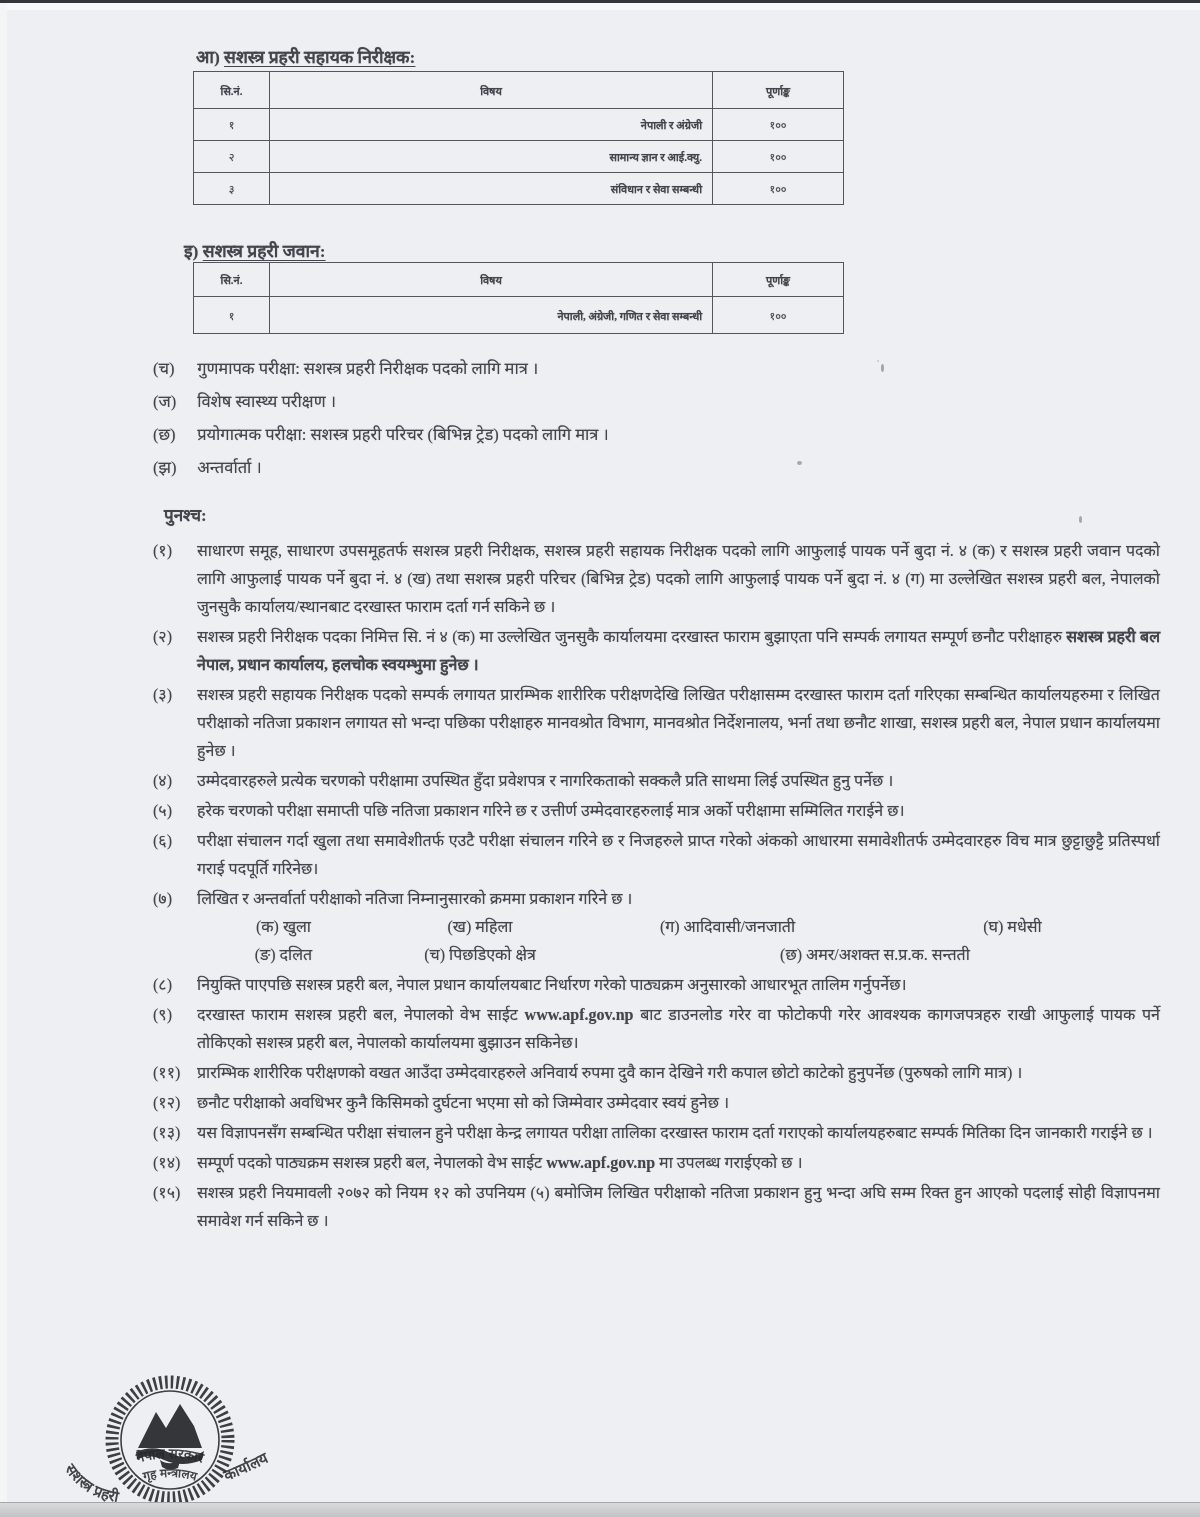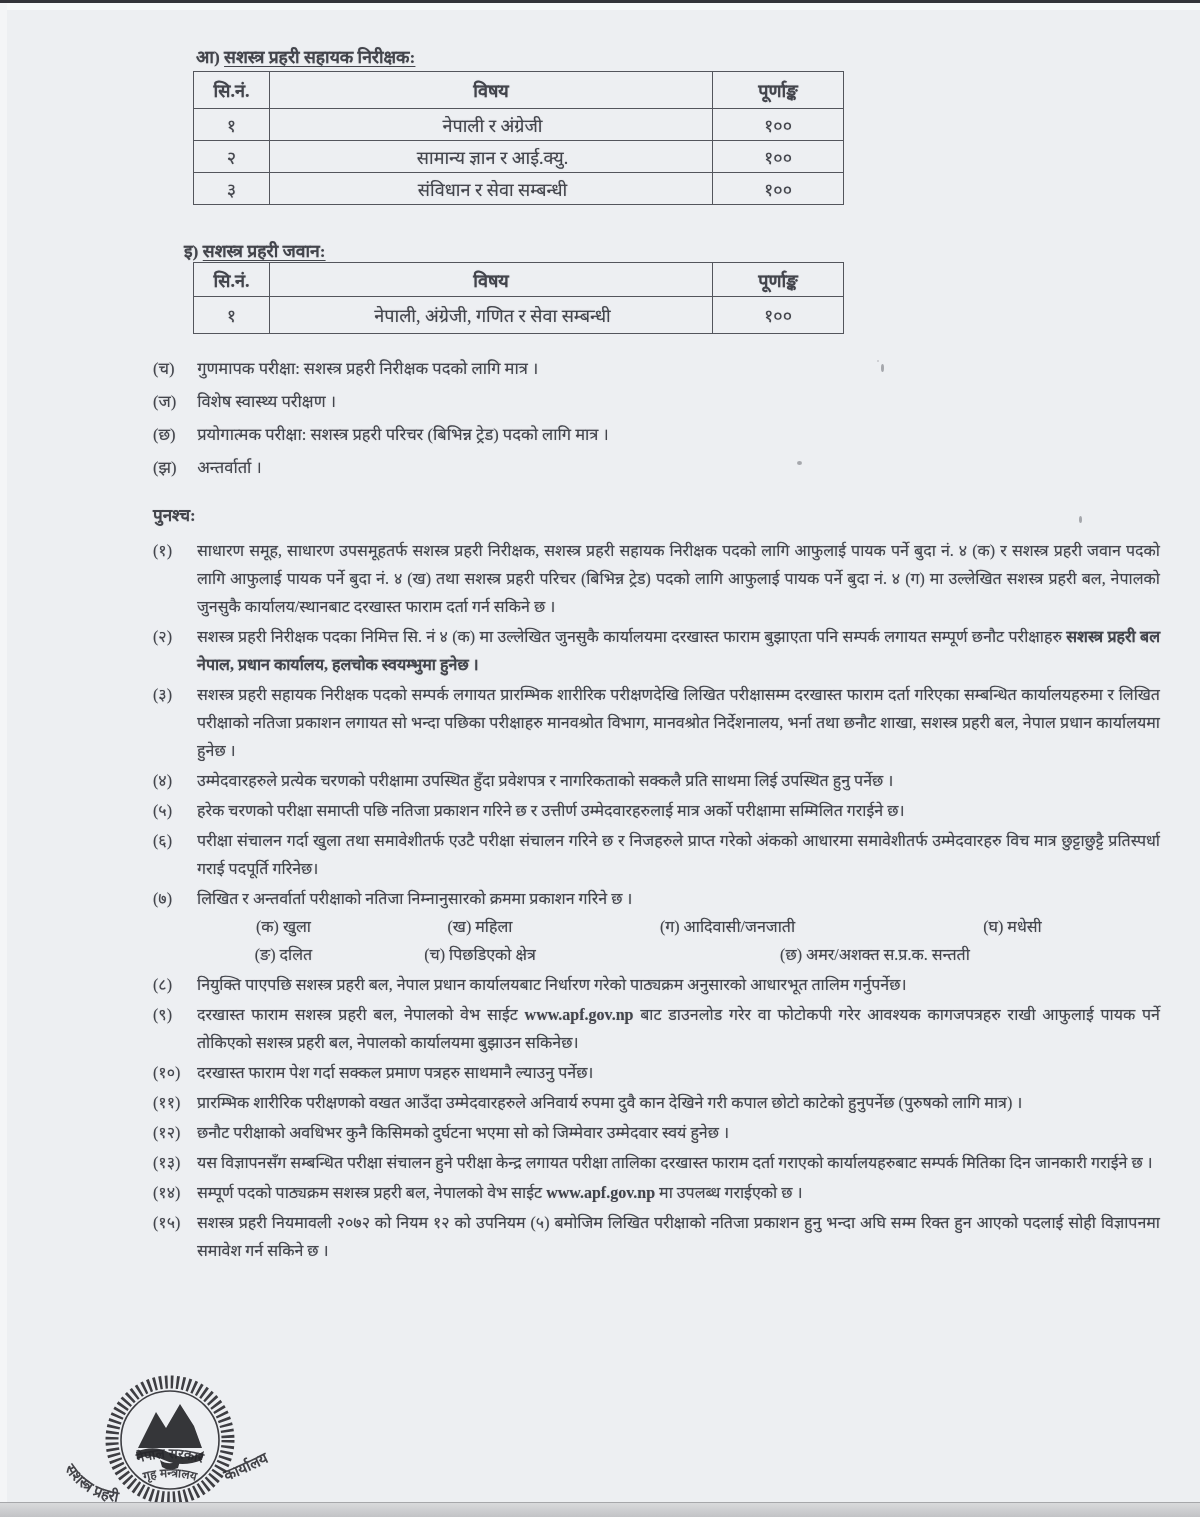--- a/index.html
+++ b/index.html
@@ -14,34 +14,34 @@
   .scan-top2{position:absolute;top:3px;left:0;right:0;height:7px;background:#f7f8f9;}
   .scan-left{position:absolute;top:3px;left:0;width:7px;bottom:14px;background:#f4f5f7;}
   .scan-bottom{position:absolute;left:0;right:0;bottom:0;height:14px;
     background:linear-gradient(#d9dadc,#c2c3c6);border-top:1px solid #a6a7aa;}
   .ink{color:#43454c;text-shadow:0 0 1px rgba(67,69,76,.38);}
   
   .sec-head{position:absolute;font-size:17.5px;font-weight:600;white-space:nowrap;}
   .sec-head .t{text-decoration:underline;text-underline-offset:3px;}
   
   table.marks{position:absolute;border-collapse:collapse;width:650px;table-layout:fixed;
-    font-size:18px;}
+    font-size:11px;}
   table.marks th,table.marks td{border:1.6px solid #53555c;padding:0 10px;
     text-shadow:0 0 1px rgba(67,69,76,.38);}
   table.marks th{font-weight:600;}
   col.c-sn{width:76px;} col.c-subj{width:443px;} col.c-marks{width:131px;}
-  .cell-c{text-align:center;} .cell-l{text-align:center;padding-left:13px !important;}
+  .cell-c{text-align:center;} .cell-l{text-align:right;padding-left:13px !important;font-weight:bold;}
   #tableA th{height:36px;} #tableA td{height:31px;}
   #tableB th{height:33px;} #tableB td{height:36px;}
   
   .lettered{position:absolute;left:153px;top:352px;font-size:16.5px;line-height:33px;}
   .lettered .row{white-space:nowrap;}
   .lettered .lab{display:inline-block;min-width:40px;}
   
-  .pun-head{position:absolute;left:153px;top:503px;font-size:17px;font-weight:600;text-align:right;}
+  .pun-head{position:absolute;left:164px;top:503px;font-size:17px;font-weight:600;text-align:right;}
   .numlist{position:absolute;left:153px;top:537px;width:1007px;font-size:16px;line-height:28px;}
   .item{display:flex;align-items:flex-start;margin-bottom:2px;}
   .item .num{flex:0 0 44px;white-space:nowrap;}
   .item .txt{flex:1;text-align:justify;}
   .item .txt .b{font-weight:700;}
   .opts-row{display:flex;text-align:center;}
   .opts-row .oc1{flex:0 0 173px;} .opts-row .oc2{flex:0 0 220px;}
   .opts-row .oc3{flex:0 0 275px;} .opts-row .oc4{flex:1;}
   
   .speck{position:absolute;background:#6a6c72;border-radius:50%;opacity:.55;}
@@ -190,24 +190,20 @@
     <div class="item">
       <span class="num">(८)</span>
       <div class="txt">नियुक्ति पाएपछि सशस्त्र प्रहरी बल, नेपाल प्रधान कार्यालयबाट निर्धारण गरेको पाठ्यक्रम अनुसारको आधारभूत तालिम गर्नुपर्नेछ।</div>
     </div>
 
     <div class="item">
       <span class="num">(९)</span>
       <div class="txt"><span>दरखास्त फाराम सशस्त्र प्रहरी बल, नेपालको वेभ साईट </span><span class="b">www.apf.gov.np</span><span> बाट डाउनलोड गरेर वा फोटोकपी गरेर आवश्यक कागजपत्रहरु राखी आफुलाई पायक पर्ने तोकिएको सशस्त्र प्रहरी बल, नेपालको कार्यालयमा बुझाउन सकिनेछ।</span></div>
     </div>
 
-    <div class="item">
-      <span class="num">(१०)</span>
-      <div class="txt">दरखास्त फाराम पेश गर्दा सक्कल प्रमाण पत्रहरु साथमानै ल्याउनु पर्नेछ।</div>
-    </div>
 
     <div class="item">
       <span class="num">(११)</span>
       <div class="txt">प्रारम्भिक शारीरिक परीक्षणको वखत आउँदा उम्मेदवारहरुले अनिवार्य रुपमा दुवै कान देखिने गरी कपाल छोटो काटेको हुनुपर्नेछ (पुरुषको लागि मात्र) ।</div>
     </div>
 
     <div class="item">
       <span class="num">(१२)</span>
       <div class="txt">छनौट परीक्षाको अवधिभर कुनै किसिमको दुर्घटना भएमा सो को जिम्मेवार उम्मेदवार स्वयं हुनेछ ।</div>
     </div>

